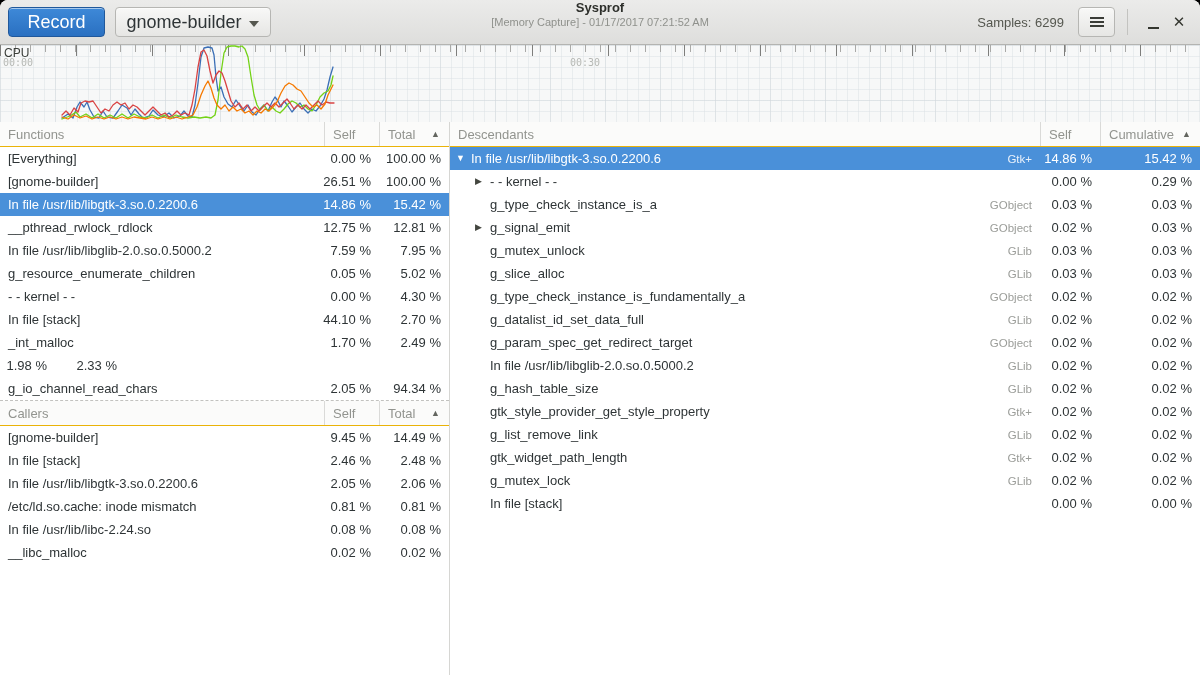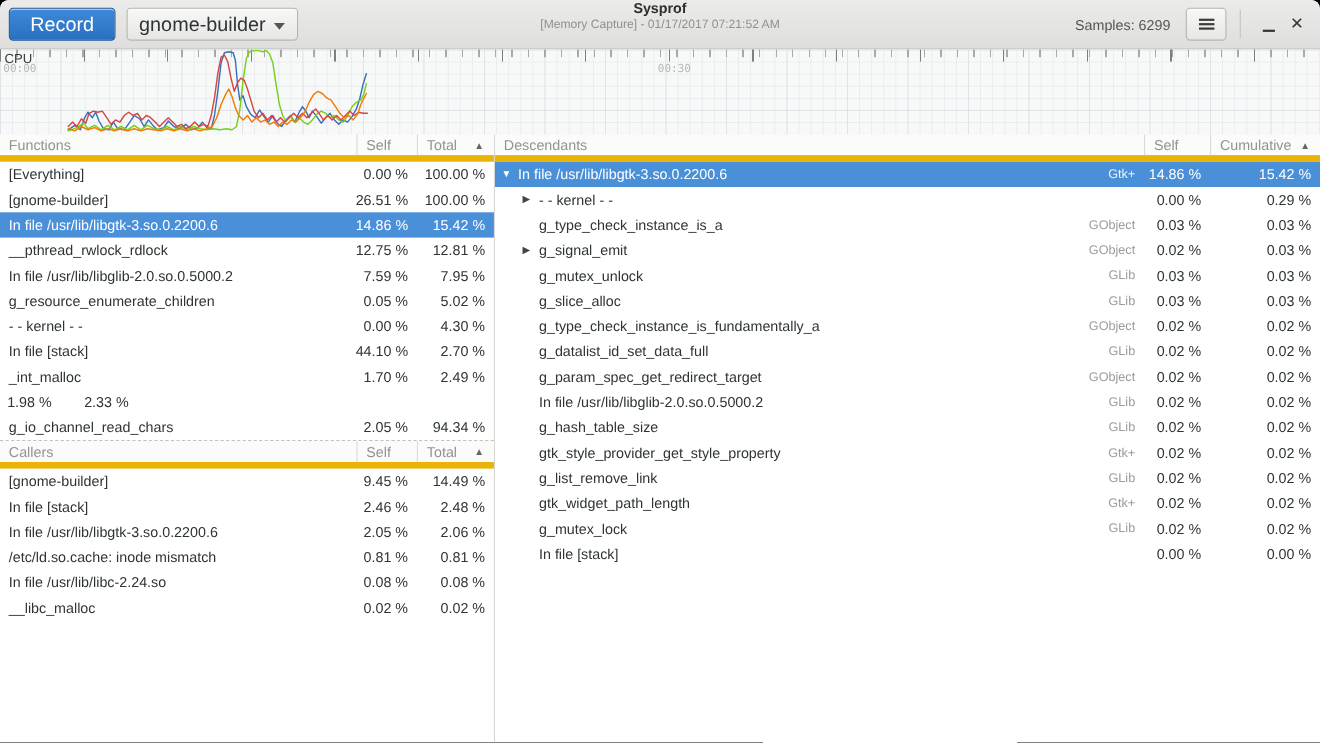--- a/index.html
+++ b/index.html
@@ -41,31 +41,31 @@
       linear-gradient(to right, rgba(222,227,230,.55) 1px, transparent 1px),
       linear-gradient(to bottom, rgba(222,227,230,.55) 1px, transparent 1px);
     background-size:55px 55px, 55px 55px, 11px 11px, 11px 11px; }
   .ticks-minor { position:absolute; top:0; left:0; right:0; height:7px;
     background:repeating-linear-gradient(to right, #a9a9a7 0 1px, transparent 1px 15px); }
   .ticks-major { position:absolute; top:0; left:0; right:0; height:11px;
     background:repeating-linear-gradient(to right, #7e7e7c 0 1px, transparent 1px 76px); }
   .cpu-label { position:absolute; top:1px; left:4px; font-size:12px; color:#393d38; z-index:3; }
   .tlabel { position:absolute; top:12px; font-size:10px; color:#b6b8b4;
     font-family:"DejaVu Sans Mono",monospace; z-index:3; }
-  .t0 { left:3px; } .t30 { left:598px; }
+  .t0 { left:3px; } .t30 { left:570px; }
   #cpu-svg { position:absolute; left:0; top:0; z-index:2; }
   #cpu-svg polyline { fill:none; stroke-width:1.3; stroke-linejoin:round; stroke-linecap:round; }
 
   
   .main { flex:1; display:flex; min-height:0; }
   .left  { width:450px; flex:0 0 450px; border-right:1px solid #d6d6d3; background:#fff; }
   .right { flex:1; background:#fff; min-width:0; }
 
   .thead { display:flex; height:25px; align-items:stretch; background:#fbfbfa;
-    border-bottom:6px solid #eab308; color:#92948f; font-size:13px; }
+    border-bottom:1px solid #eab308; color:#92948f; font-size:13px; }
   .thead .hc { display:flex; align-items:center; padding-left:8px; cursor:pointer; }
   .thead .hc + .hc { border-left:1px solid #dadad8; }
   .hc.grow { flex:1; min-width:0; }
   .hc.w-self  { width:55px; flex:0 0 55px; }
   .hc.w-total { width:70px; flex:0 0 70px; }
   .hc.w-dself { width:60px; flex:0 0 60px; }
   .hc.w-dcum  { width:100px; flex:0 0 100px; }
   .sort { margin-left:auto; padding-right:9px; font-size:9px; color:#63655f; }
 
   .trow { display:flex; height:23px; align-items:flex-start; font-size:13px; color:#2e3436; cursor:default; }

